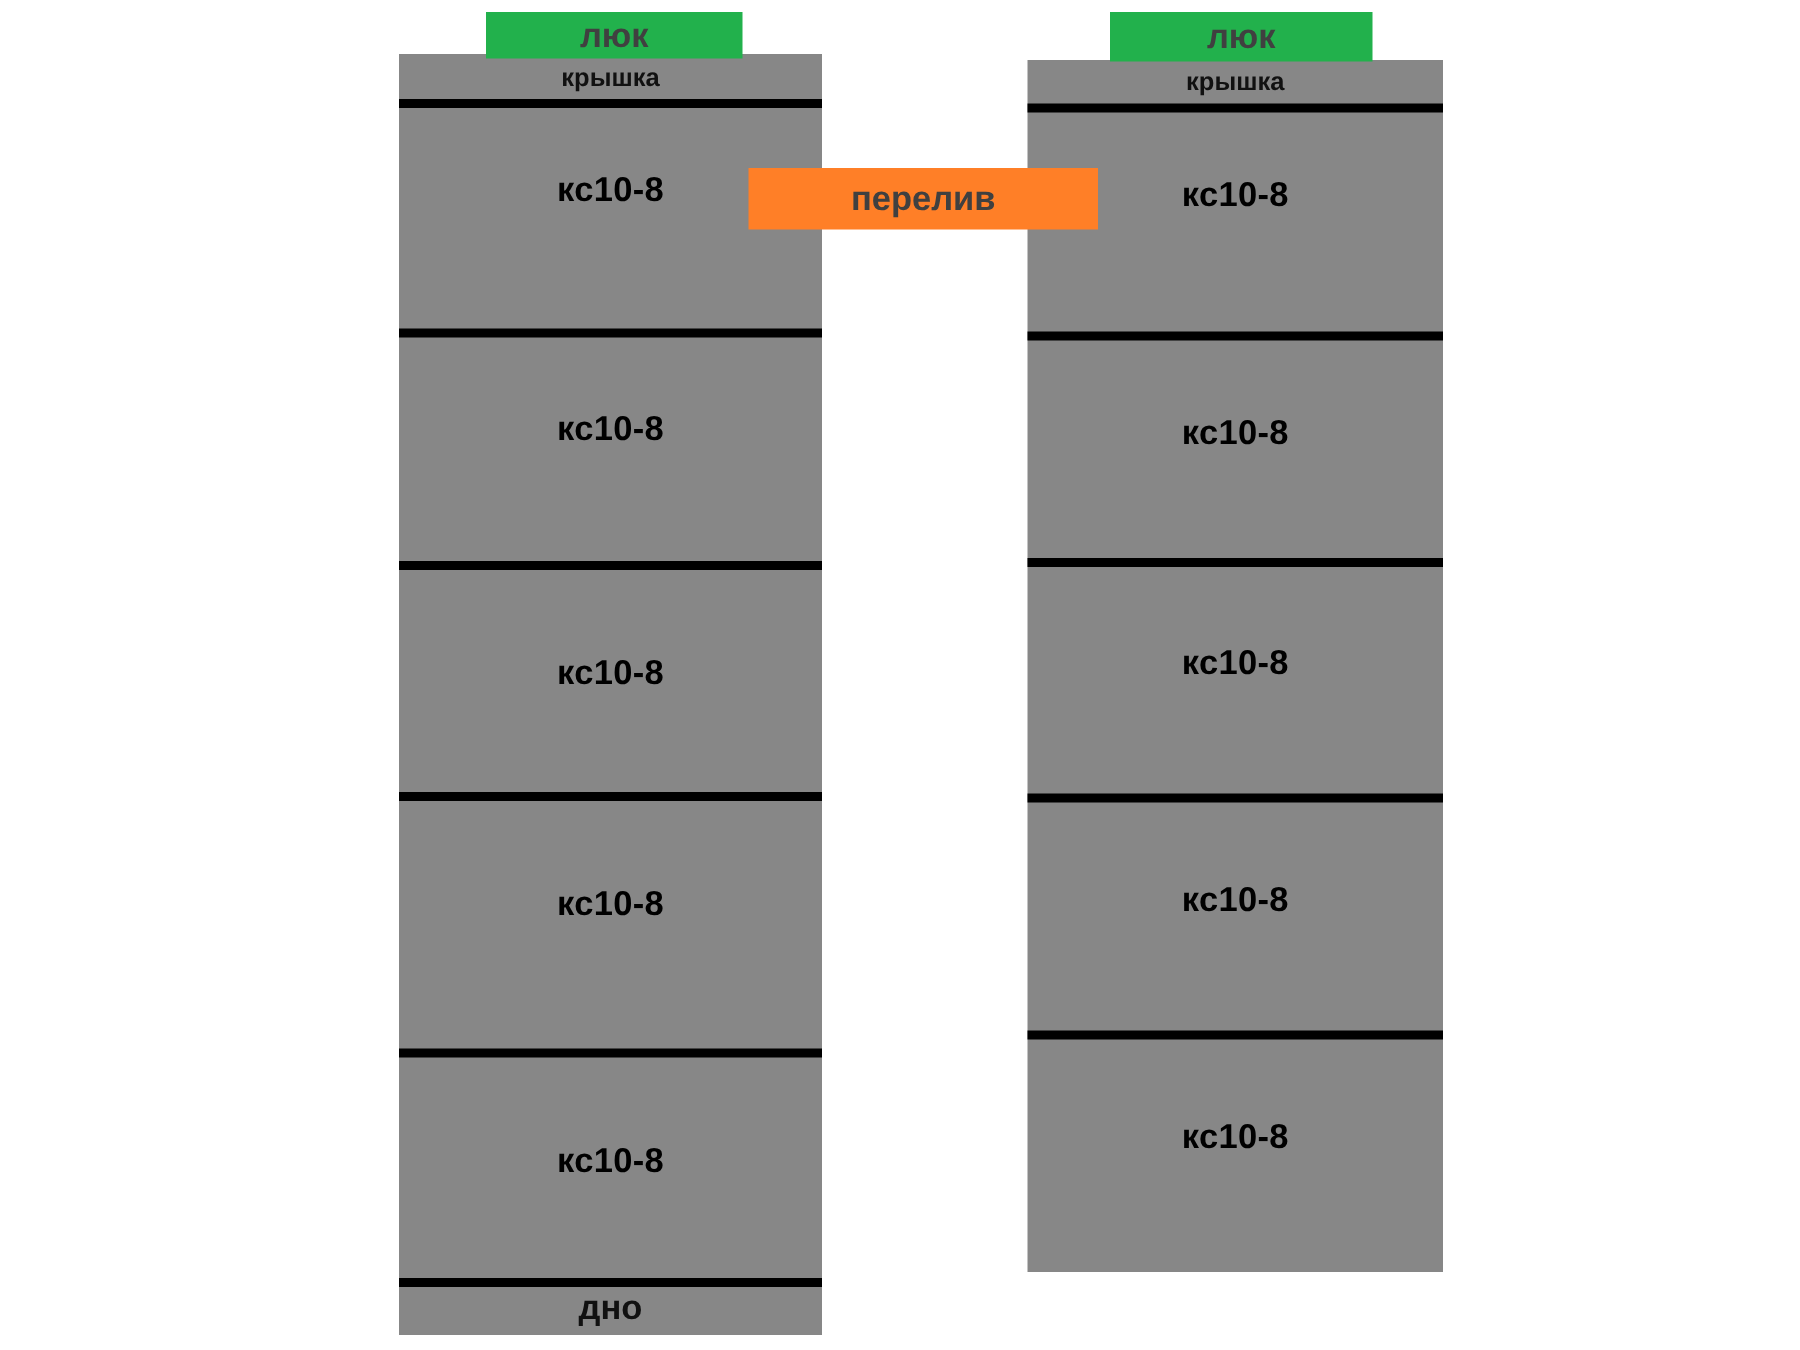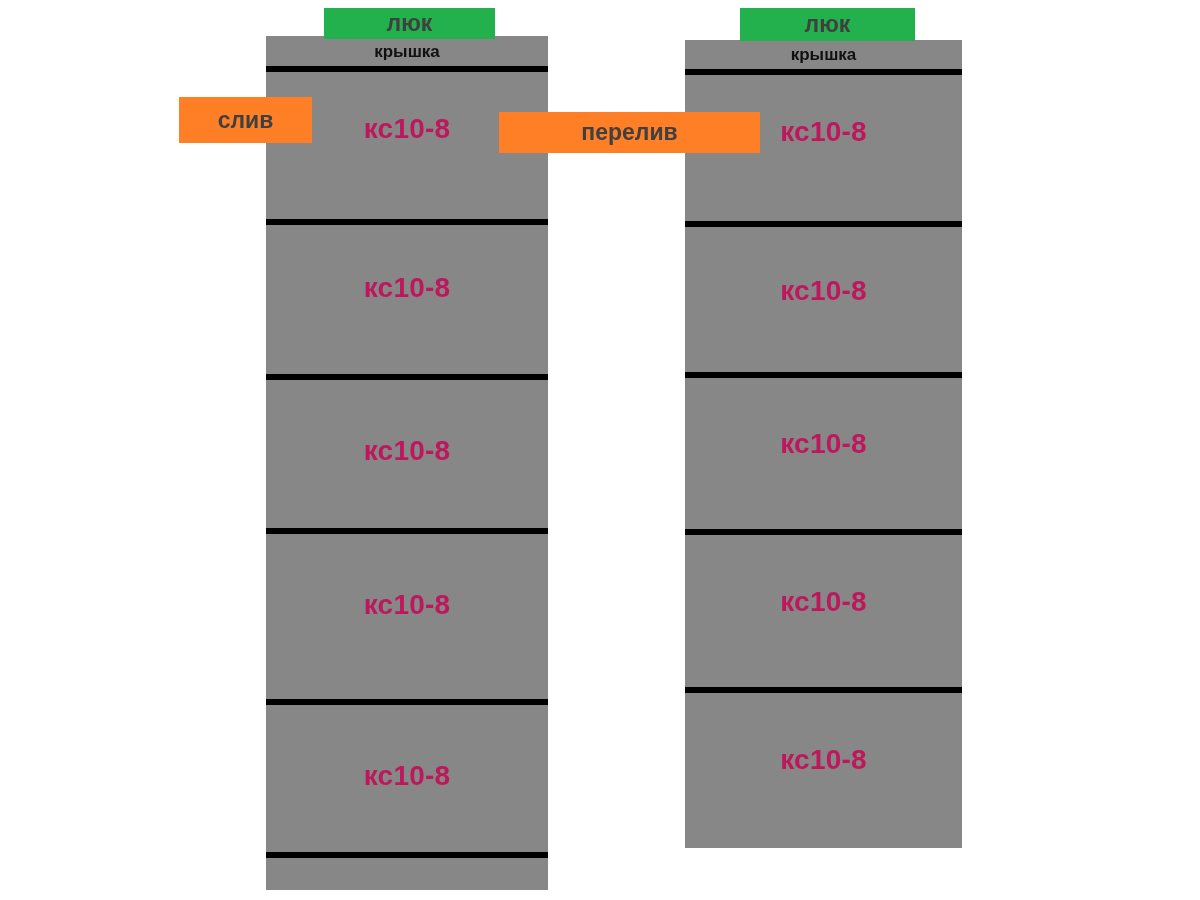--- a/index.html
+++ b/index.html
@@ -29,23 +29,23 @@
   
   .ring-line {
     position: absolute;
     background: #000000;
     height: 6px;
   }
 
   
   .ring-label {
     position: absolute;
-    color: #be185d;
+    color: #000000;
     font-weight: bold;
-    font-size: 28px;
+    font-size: 23px;
     text-align: center;
     letter-spacing: 0.2px;
     white-space: nowrap;
     -webkit-font-smoothing: antialiased;
   }
   .cap-label {
     position: absolute;
     color: #111111;
     font-weight: bold;
     font-size: 17px;
@@ -95,20 +95,21 @@
   <div class="ring-line" style="left:266px; top:528px; width:282px;"></div>
   <div class="ring-line" style="left:266px; top:699px; width:282px;"></div>
   <div class="ring-line" style="left:266px; top:852px; width:282px;"></div>
 
   <div class="ring-label" style="left:266px; top:113px; width:282px;">кс10-8</div>
   <div class="ring-label" style="left:266px; top:272px; width:282px;">кс10-8</div>
   <div class="ring-label" style="left:266px; top:435px; width:282px;">кс10-8</div>
   <div class="ring-label" style="left:266px; top:589px; width:282px;">кс10-8</div>
   <div class="ring-label" style="left:266px; top:760px; width:282px;">кс10-8</div>
 
+  <div class="bottom-label" style="left:266px; top:858px; width:282px;">дно</div>
 
   <div class="shaft" style="left:685px; top:40px; width:277px; height:808px;"></div>
 
   <div class="cap-label" style="left:685px; top:45px; width:277px;">крышка</div>
 
   <div class="ring-line" style="left:685px; top:69px; width:277px;"></div>
   <div class="ring-line" style="left:685px; top:221px; width:277px;"></div>
   <div class="ring-line" style="left:685px; top:372px; width:277px;"></div>
   <div class="ring-line" style="left:685px; top:529px; width:277px;"></div>
   <div class="ring-line" style="left:685px; top:687px; width:277px;"></div>
@@ -116,17 +117,16 @@
   <div class="ring-label" style="left:685px; top:116px; width:277px;">кс10-8</div>
   <div class="ring-label" style="left:685px; top:275px; width:277px;">кс10-8</div>
   <div class="ring-label" style="left:685px; top:428px; width:277px;">кс10-8</div>
   <div class="ring-label" style="left:685px; top:586px; width:277px;">кс10-8</div>
   <div class="ring-label" style="left:685px; top:744px; width:277px;">кс10-8</div>
 
   <div class="chip chip-hatch" style="left:324px; top:8px; width:171px; height:31px;">люк</div>
 
   <div class="chip chip-hatch" style="left:740px; top:8px; width:175px; height:33px;">люк</div>
 
-  <div class="chip chip-pipe" style="left:179px; top:97px; width:133px; height:46px;">слив</div>
 
-  <div class="chip chip-pipe" style="left:499px; top:112px; width:261px; height:41px;">перелив</div>
+  <div class="chip chip-pipe" style="left:499px; top:112px; width:233px; height:41px;">перелив</div>
 
 </div>
 
 </body></html>

